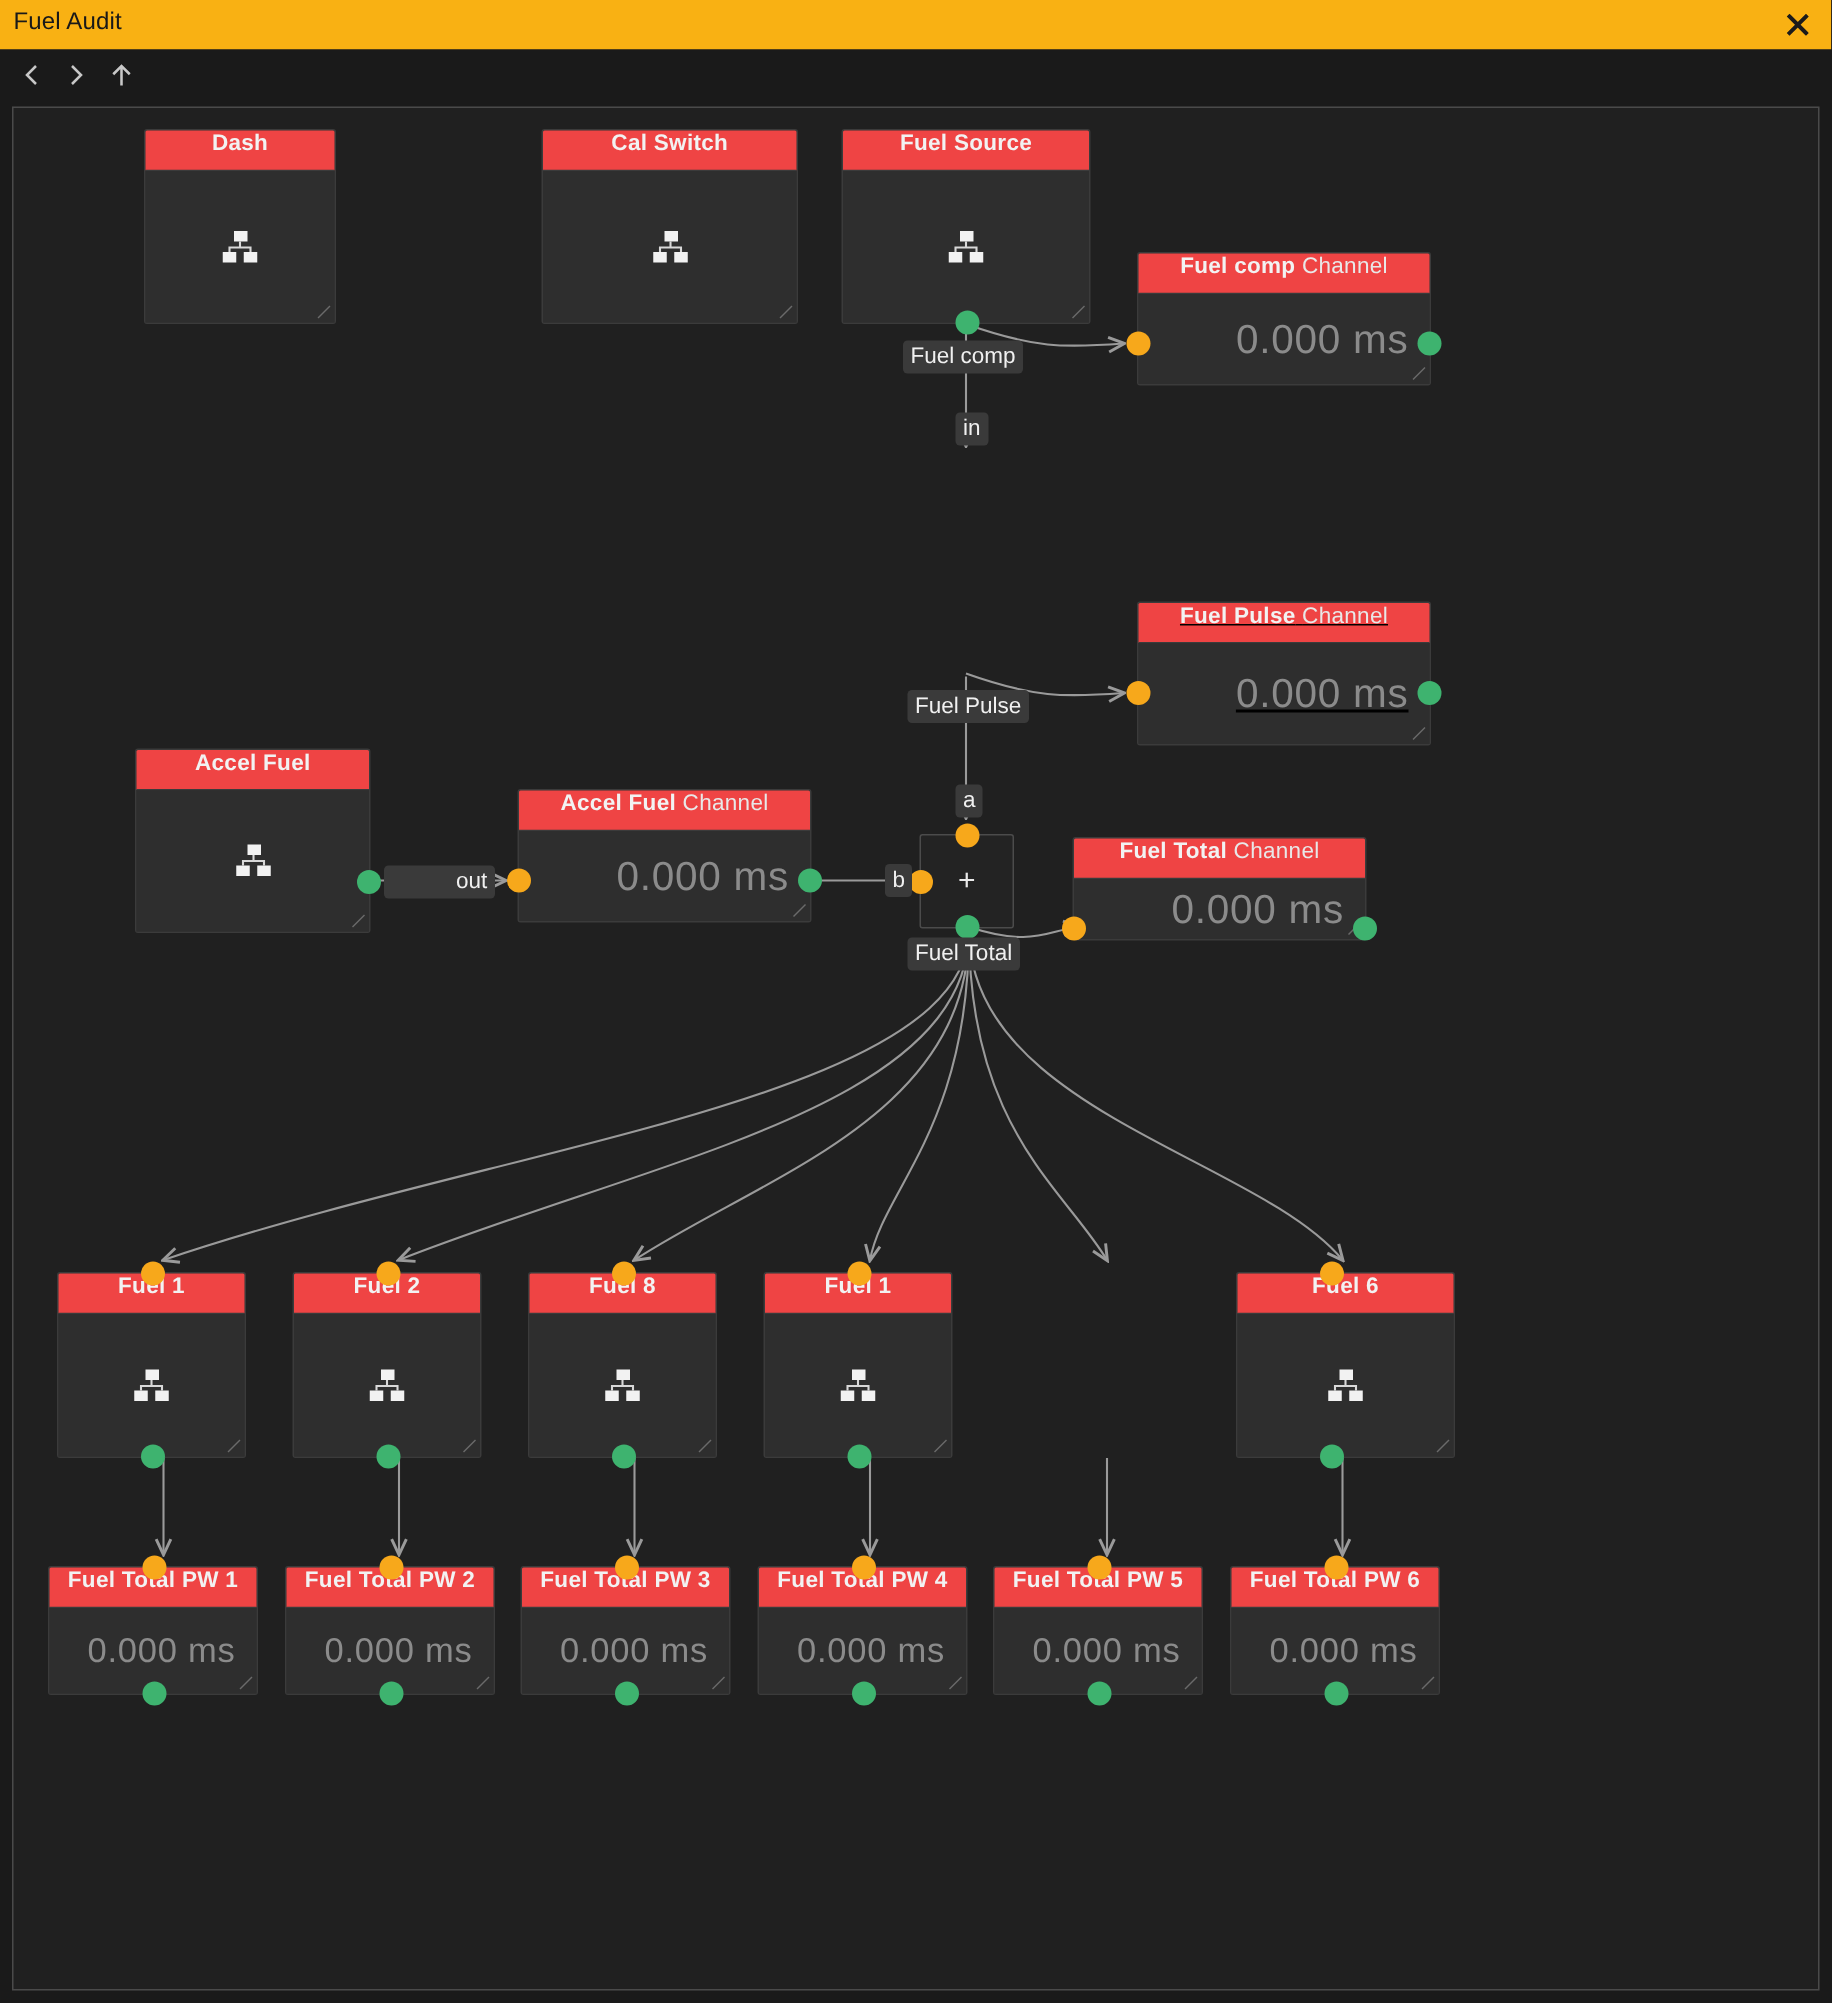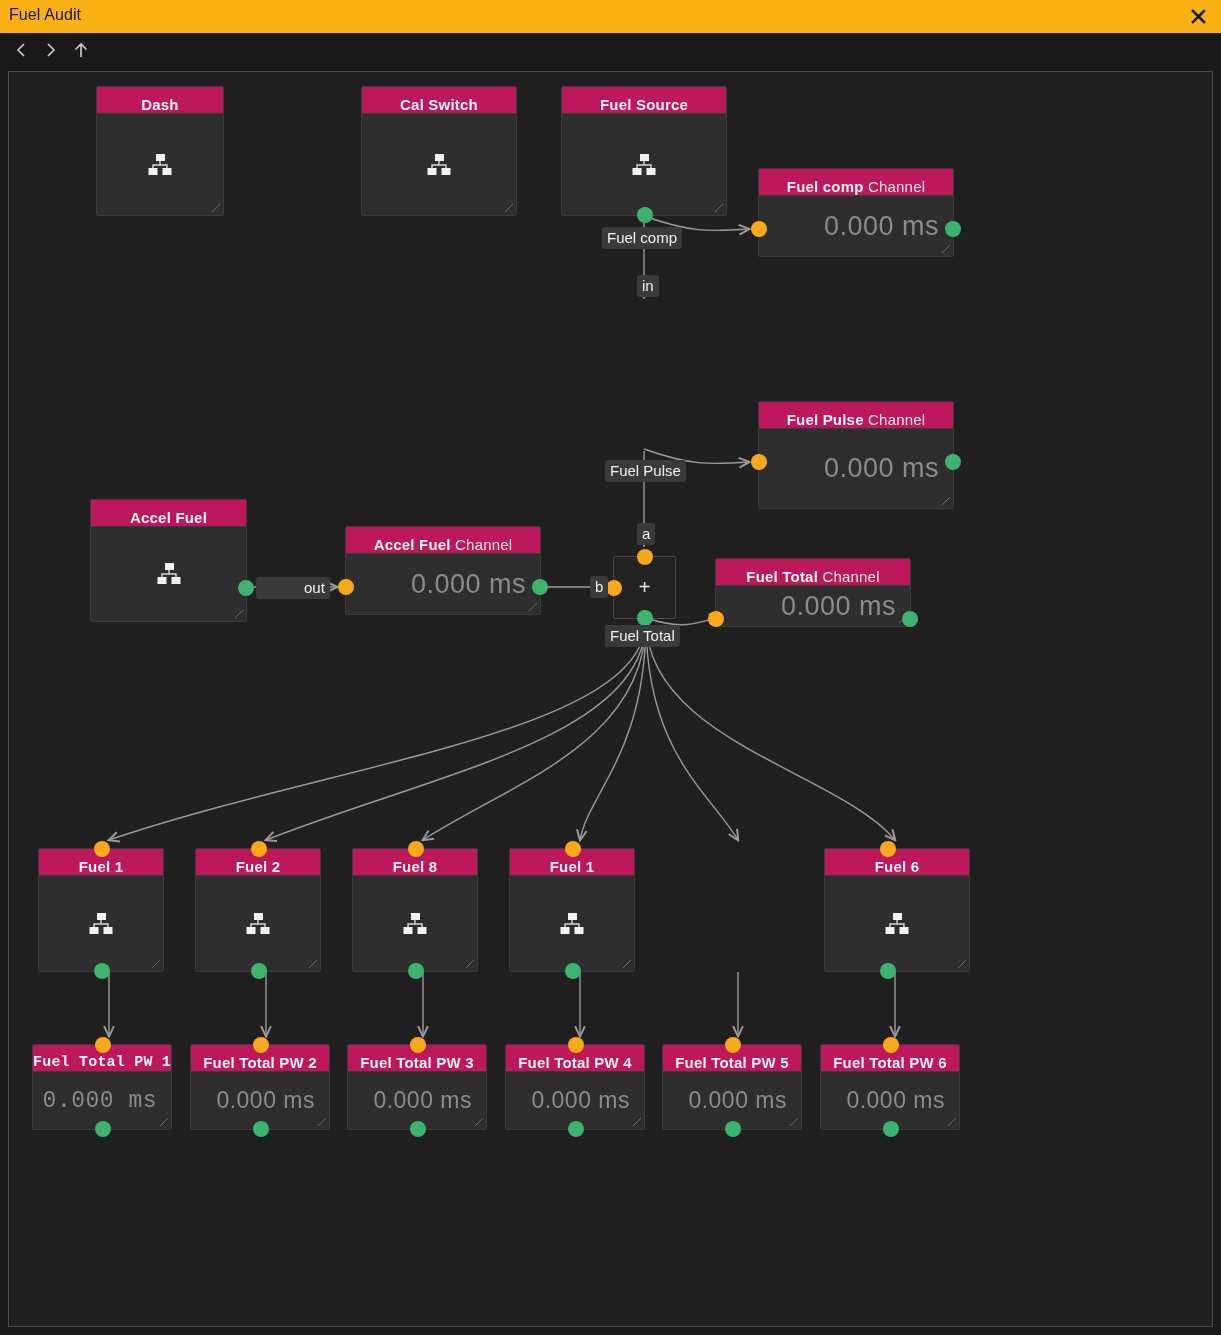--- a/index.html
+++ b/index.html
@@ -117,24 +117,24 @@
   .node {
     position: absolute;
     box-sizing: border-box;
     background: #2e2e2e;
     border: 1px solid #3b3b3b;
     border-radius: 2px;
     overflow: visible;
   }
   .node-header {
     height: 27px;
-    background: #be185d;
+    background: #ef4444;
     border-bottom: 1px solid #3b3b3b;
     display: flex;
-    align-items: flex-end;
+    align-items: flex-start;
     justify-content: center;
     box-sizing: border-box;
     border-radius: 1px 1px 0 0;
   }
   .node-title {
     font-size: 15px;
     font-weight: bold;
     color: #f2f2f2;
     white-space: nowrap;
     letter-spacing: .2px;
@@ -302,21 +302,21 @@
           <rect x="9" y="1" width="9" height="7" fill="#f2f2f2"></rect>
           <rect x="1.5" y="15" width="9" height="7" fill="#f2f2f2"></rect>
           <rect x="15.5" y="15" width="9" height="7" fill="#f2f2f2"></rect>
         </svg>
         <svg class="grip" viewBox="0 0 10 10">
           <path d="M9 1 L1 9" stroke="#6a6a6a" stroke-width="1"></path>
         </svg>
       </div>
     </div>
 
-    <div class="node" style="left:352px; top:14px; width:156px; height:130px;">
+    <div class="node" style="left:352px; top:14px; width:171px; height:130px;">
       <div class="node-header">
         <span class="node-title">Cal Switch</span>
       </div>
       <div class="node-body">
         <svg width="26" height="24" viewBox="0 0 26 24">
           <path d="M13 8 L13 12 M13 12 L6 12 L6 15 M13 12 L20 12 L20 15" stroke="#d8d8d8" stroke-width="1.4" fill="none"></path>
           <rect x="9" y="1" width="9" height="7" fill="#f2f2f2"></rect>
           <rect x="1.5" y="15" width="9" height="7" fill="#f2f2f2"></rect>
           <rect x="15.5" y="15" width="9" height="7" fill="#f2f2f2"></rect>
         </svg>
@@ -356,21 +356,21 @@
         </svg>
       </div>
       <div class="port in" style="left:-8px; top:52px;"></div>
       <div class="port out" style="right:-8px; top:52px;"></div>
     </div>
 
     <div class="edge-label" style="left:628px; top:203px;">in</div>
 
     <div class="edge-label" style="left:596px; top:388px;">Fuel Pulse</div>
 
-    <div class="node channel" style="left:749px; top:329px; width:196px; height:108px;">
+    <div class="node channel" style="left:749px; top:329px; width:196px; height:96px;text-decoration:underline;">
       <div class="node-header">
         <span class="node-title"><span>Fuel Pulse</span> <span class="suffix">Channel</span></span>
       </div>
       <div class="node-body">
         <span class="node-value">0.000 ms</span>
         <svg class="grip" viewBox="0 0 10 10">
           <path d="M9 1 L1 9" stroke="#6a6a6a" stroke-width="1"></path>
         </svg>
       </div>
       <div class="port in" style="left:-8px; top:52px;"></div>
@@ -524,21 +524,21 @@
             <rect x="15.5" y="15" width="9" height="7" fill="#f2f2f2"></rect>
         </svg>
         <svg class="grip" viewBox="0 0 10 10">
             <path d="M9 1 L1 9" stroke="#6a6a6a" stroke-width="1"></path>
           </svg>
       </div>
       <div class="port in" style="left:55px; top:-8px;"></div>
       <div class="port out" style="left:55px; bottom:-8px;"></div>
     </div>
 
-    <div class="node channel pw" style="left:23px; top:972px; width:140px; height:86px;font-family:Liberation Mono, monospace;">
+    <div class="node channel pw" style="left:23px; top:972px; width:140px; height:86px;">
       <div class="node-header">
         <span class="node-title">Fuel Total PW 1</span>
       </div>
       <div class="node-body">
         <span class="node-value">0.000 ms</span>
         <svg class="grip" viewBox="0 0 10 10">
             <path d="M9 1 L1 9" stroke="#6a6a6a" stroke-width="1"></path>
           </svg>
       </div>
       <div class="port in" style="left:62px; top:-8px;"></div>

